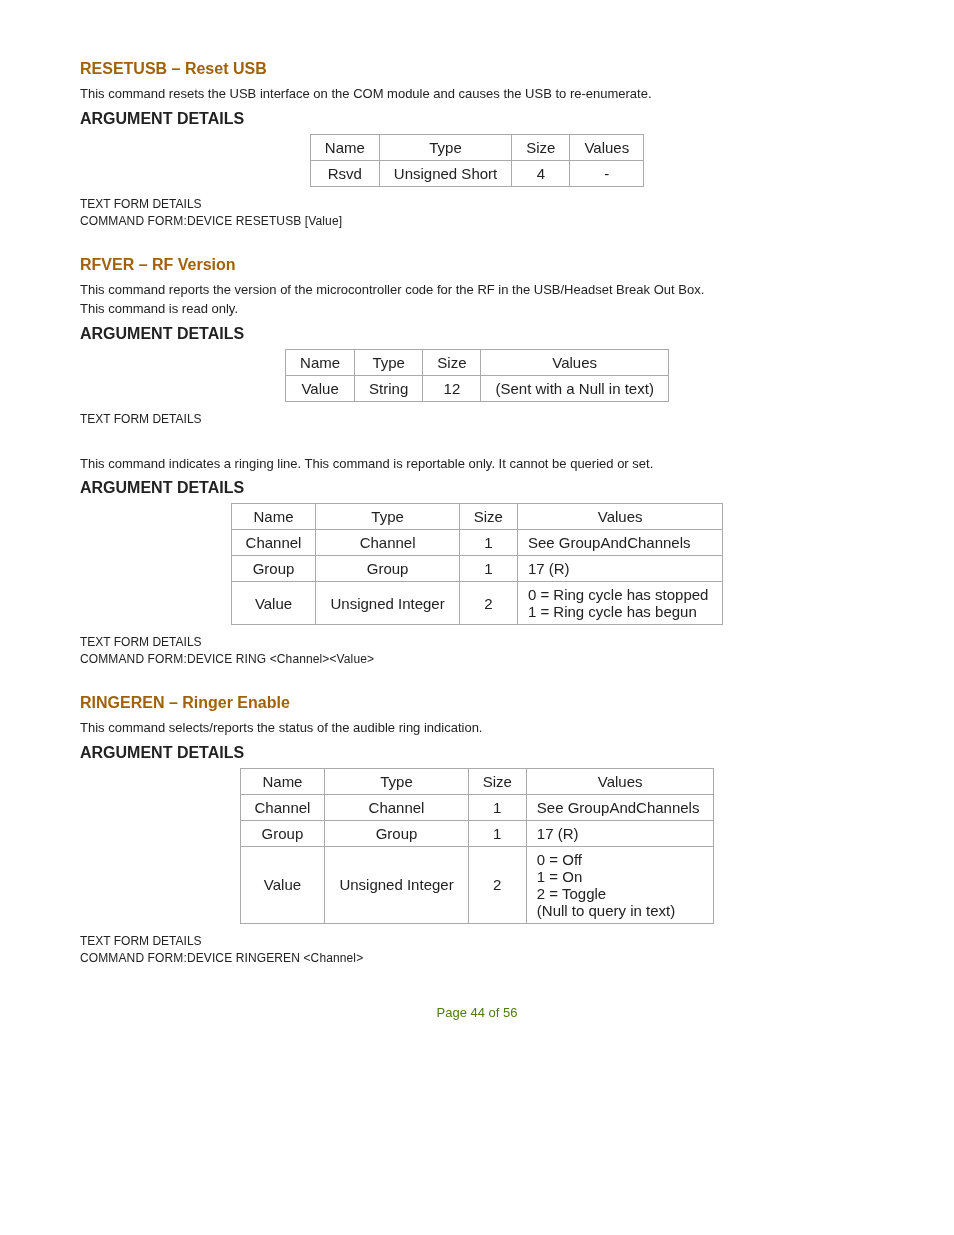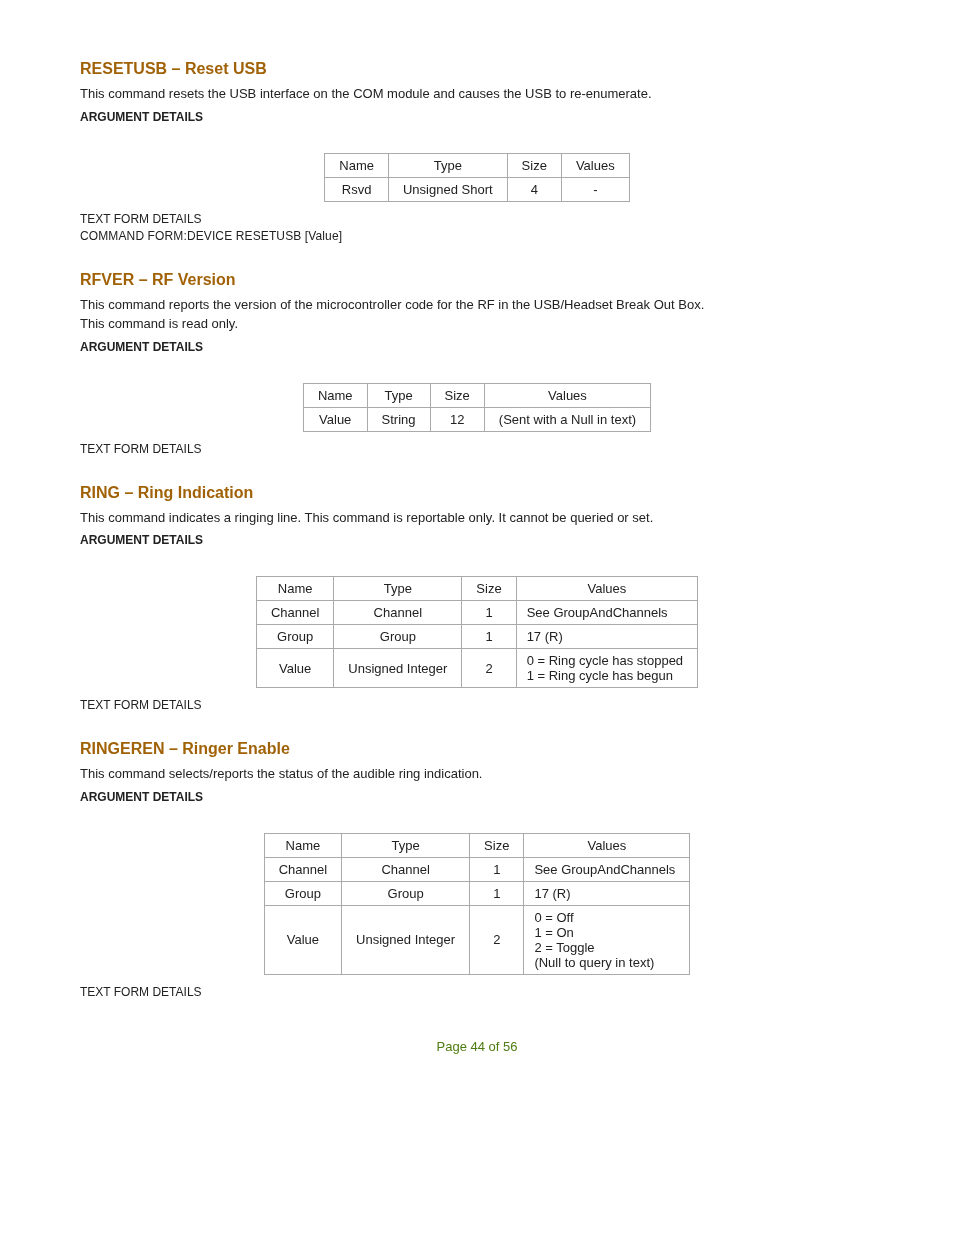--- a/index.html
+++ b/index.html
@@ -15,33 +15,32 @@
     .section { margin-bottom: 28px; }
     .section-title {
       color: #a16207;
       font-size: 16px;
       font-weight: bold;
       margin-bottom: 6px;
     }
     .section-desc { margin-bottom: 6px; line-height: 1.5; }
     .arg-label {
       font-weight: bold;
-      font-size: 12px;
+      font-size: 16px;
       margin-bottom: 6px;
       text-transform: uppercase;
     }
     .table-wrapper {
       display: flex;
       justify-content: center;
       margin-bottom: 10px;
     }
     table {
       border-collapse: collapse;
-      font-size: 13px;
-      margin-top: 23px;
+      font-size: 15px;
     }
     table th, table td {
       border: 1px solid #aaa;
       padding: 4px 14px;
       text-align: center;
       vertical-align: middle;
     }
     table th {
       background: #fff;
       font-weight: normal;
@@ -118,21 +117,20 @@
           <td>12</td>
           <td>(Sent with a Null in text)</td>
         </tr>
       </tbody>
     </table>
   </div>
   <div class="text-form-label">TEXT FORM DETAILS</div>
 </div>
 
 <div class="section">
-  <div class="section-title">RING – Ring Indication</div>
   <div class="section-desc">This command indicates a ringing line. This command is reportable only.  It cannot be queried or set.</div>
   <div class="arg-label">ARGUMENT DETAILS</div>
   <div class="table-wrapper">
     <table>
       <thead>
         <tr>
           <th>Name</th>
           <th>Type</th>
           <th>Size</th>
           <th>Values</th>
@@ -155,20 +153,21 @@
           <td>Value</td>
           <td>Unsigned Integer</td>
           <td>2</td>
           <td class="td-values" style="white-space: pre-line;">0 = Ring cycle has stopped
 1 = Ring cycle has begun</td>
         </tr>
       </tbody>
     </table>
   </div>
   <div class="text-form-label">TEXT FORM DETAILS</div>
+  <div class="text-form-value">COMMAND FORM:DEVICE RING &lt;Channel&gt;&lt;Value&gt;</div>
 </div>
 
 <div class="section">
   <div class="section-title">RINGEREN – Ringer Enable</div>
   <div class="section-desc">This command selects/reports the status of the audible ring indication.</div>
   <div class="arg-label">ARGUMENT DETAILS</div>
   <div class="table-wrapper">
     <table>
       <thead>
         <tr>
@@ -197,15 +196,16 @@
           <td>2</td>
           <td class="td-values" style="white-space: pre-line;">0 = Off
 1 = On
 2 = Toggle
 (Null to query in text)</td>
         </tr>
       </tbody>
     </table>
   </div>
   <div class="text-form-label">TEXT FORM DETAILS</div>
+  <div class="text-form-value">COMMAND FORM:DEVICE RINGEREN &lt;Channel&gt;</div>
 </div>
 
 <div class="page-footer">Page 44 of 56</div>
 
 </body></html>

